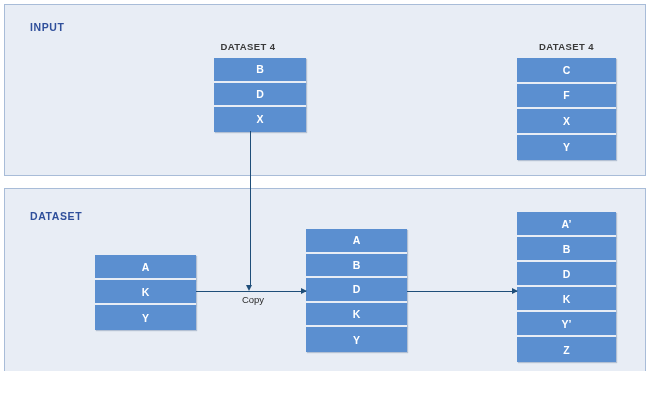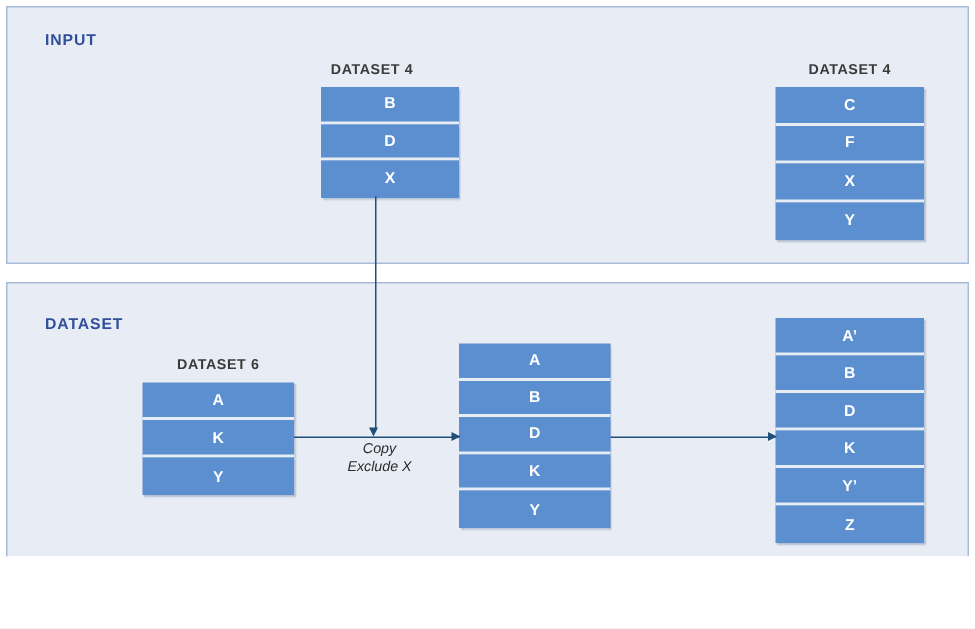--- a/index.html
+++ b/index.html
@@ -114,21 +114,20 @@
   #hline-merge   { left: 407px;   top: 290.5px; width: 110px; }
   #hhead-merge   { left: 512px;   top: 287.7px; }
 
   .conn-label {
     position: absolute;
     text-align: center;
     font-size: 9.5px;
     color: #2b2b2b;
     line-height: 12px;
     white-space: nowrap;
-    font-style: italic;
   }
   #label-copy { left: 205px; top: 294px; width: 96px; }
 
   #footnote {
     position: absolute;
     left: 258px;
     top: 381px;
     font-size: 9.5px;
     font-weight: bold;
     color: #2b2b2b;
@@ -155,21 +154,20 @@
     <div class="cell">C</div>
     <div class="cell">F</div>
     <div class="cell">X</div>
     <div class="cell">Y</div>
   </div>
 
   <div class="panel" id="panel-output"></div>
   <div class="panel-label" id="label-output">DATASET</div>
 
   <div class="stack" id="stack-dataset6">
-    <div class="stack-title">DATASET 6</div>
     <div class="cell">A</div>
     <div class="cell">K</div>
     <div class="cell">Y</div>
   </div>
 
   <div class="stack" id="stack-merged">
     <div class="cell">A</div>
     <div class="cell">B</div>
     <div class="cell">D</div>
     <div class="cell">K</div>
@@ -185,20 +183,19 @@
     <div class="cell">Z</div>
   </div>
 
   <div class="conn-line conn-v" id="vline-d4"></div>
   <div class="arrowhead arrow-down" id="vhead-d4"></div>
 
   <div class="conn-line conn-h" id="hline-copy"></div>
   <div class="arrowhead arrow-right" id="hhead-copy"></div>
   <div class="conn-label" id="label-copy">
     <div>Copy</div>
-    <div>Exclude X</div>
   </div>
 
   <div class="conn-line conn-h" id="hline-merge"></div>
   <div class="arrowhead arrow-right" id="hhead-merge"></div>
 
 
 </div>
 
 </body></html>

